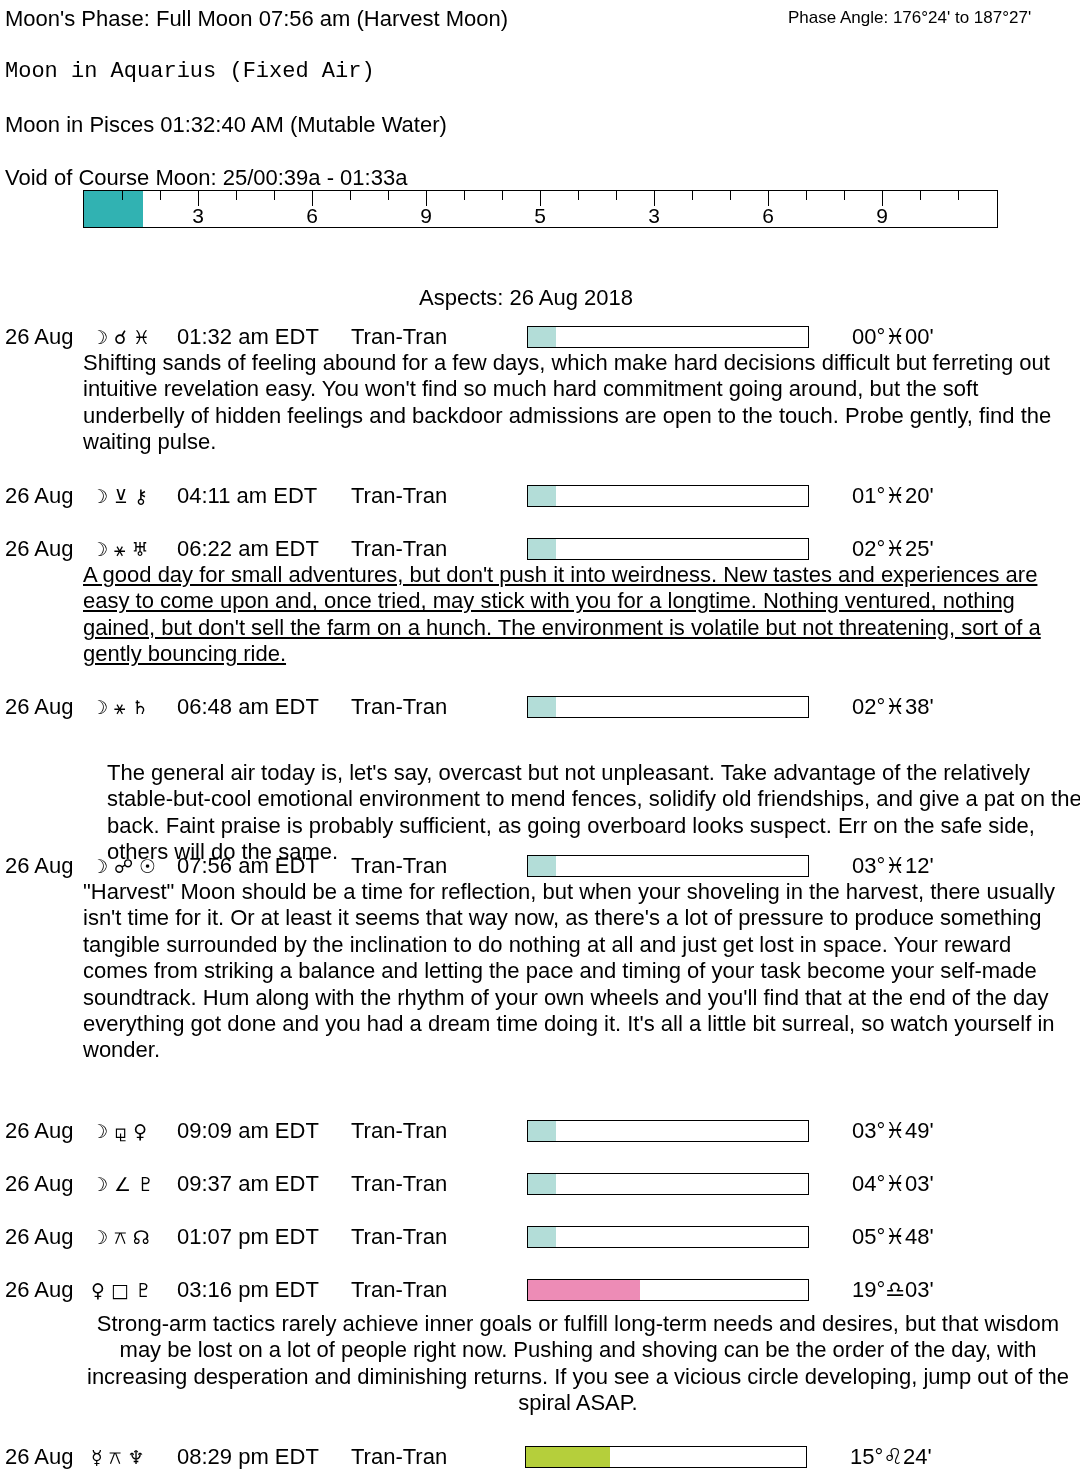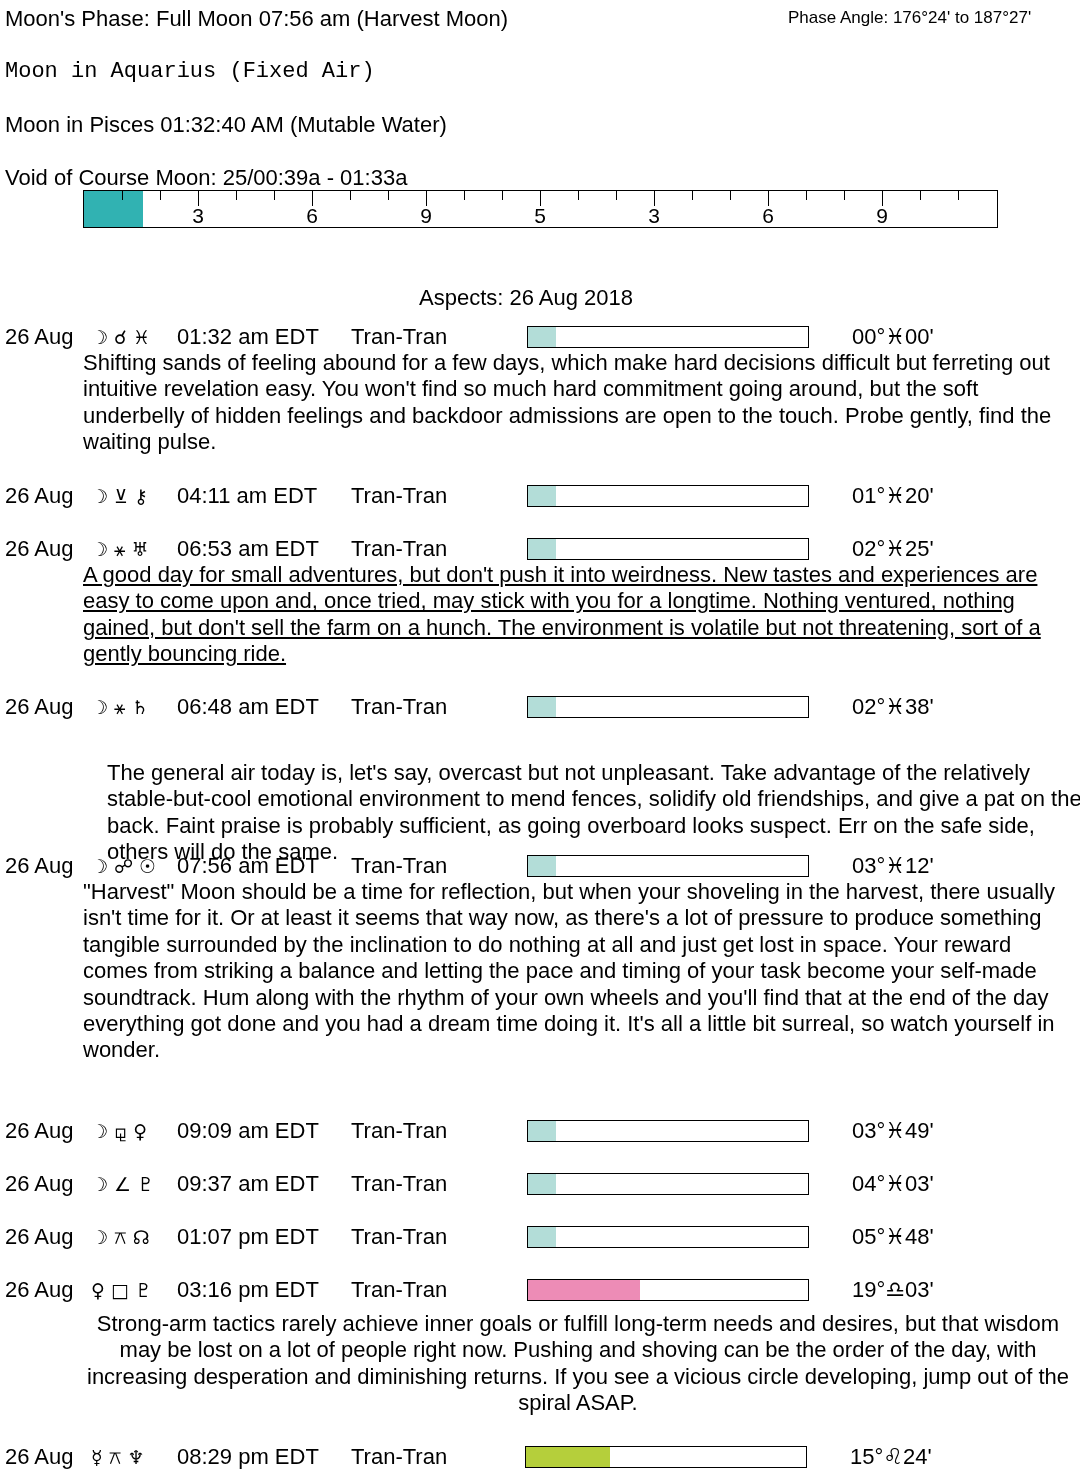--- a/index.html
+++ b/index.html
@@ -95,21 +95,21 @@
       <span style="left:177px">04:11 am EDT</span>
       <span style="left:351px">Tran-Tran</span>
       <div class="bar" style="left:527px">
         <div class="fill" style="width:28px; background:#b3ddd8"></div>
       </div>
       <span style="left:852px">01°♓20'</span>
     </div>
     <div class="aspect-row" style="top: 536px;">
       <span style="left:5px">26 Aug</span>
       <span class="glyphs" style="left:91px">☽ ⚹ ♅</span>
-      <span style="left:177px">06:53 am EDT</span>
+      <span style="left:177px">06:22 am EDT</span>
       <span style="left:351px">Tran-Tran</span>
       <div class="bar" style="left:527px">
         <div class="fill" style="width:28px; background:#b3ddd8"></div>
       </div>
       <span style="left:852px">02°♓25'</span>
     </div>
     <div class="desc" style="top: 562px; text-decoration: underline;">
       <p>A good day for small adventures, but don't push it into weirdness. New tastes and experiences are easy to come upon and, once tried, may stick with you for a longtime. Nothing ventured, nothing gained, but don't sell the farm on a hunch. The environment is volatile but not threatening, sort of a gently bouncing ride.</p>
     </div>
     <div class="aspect-row" style="top: 694px;">

